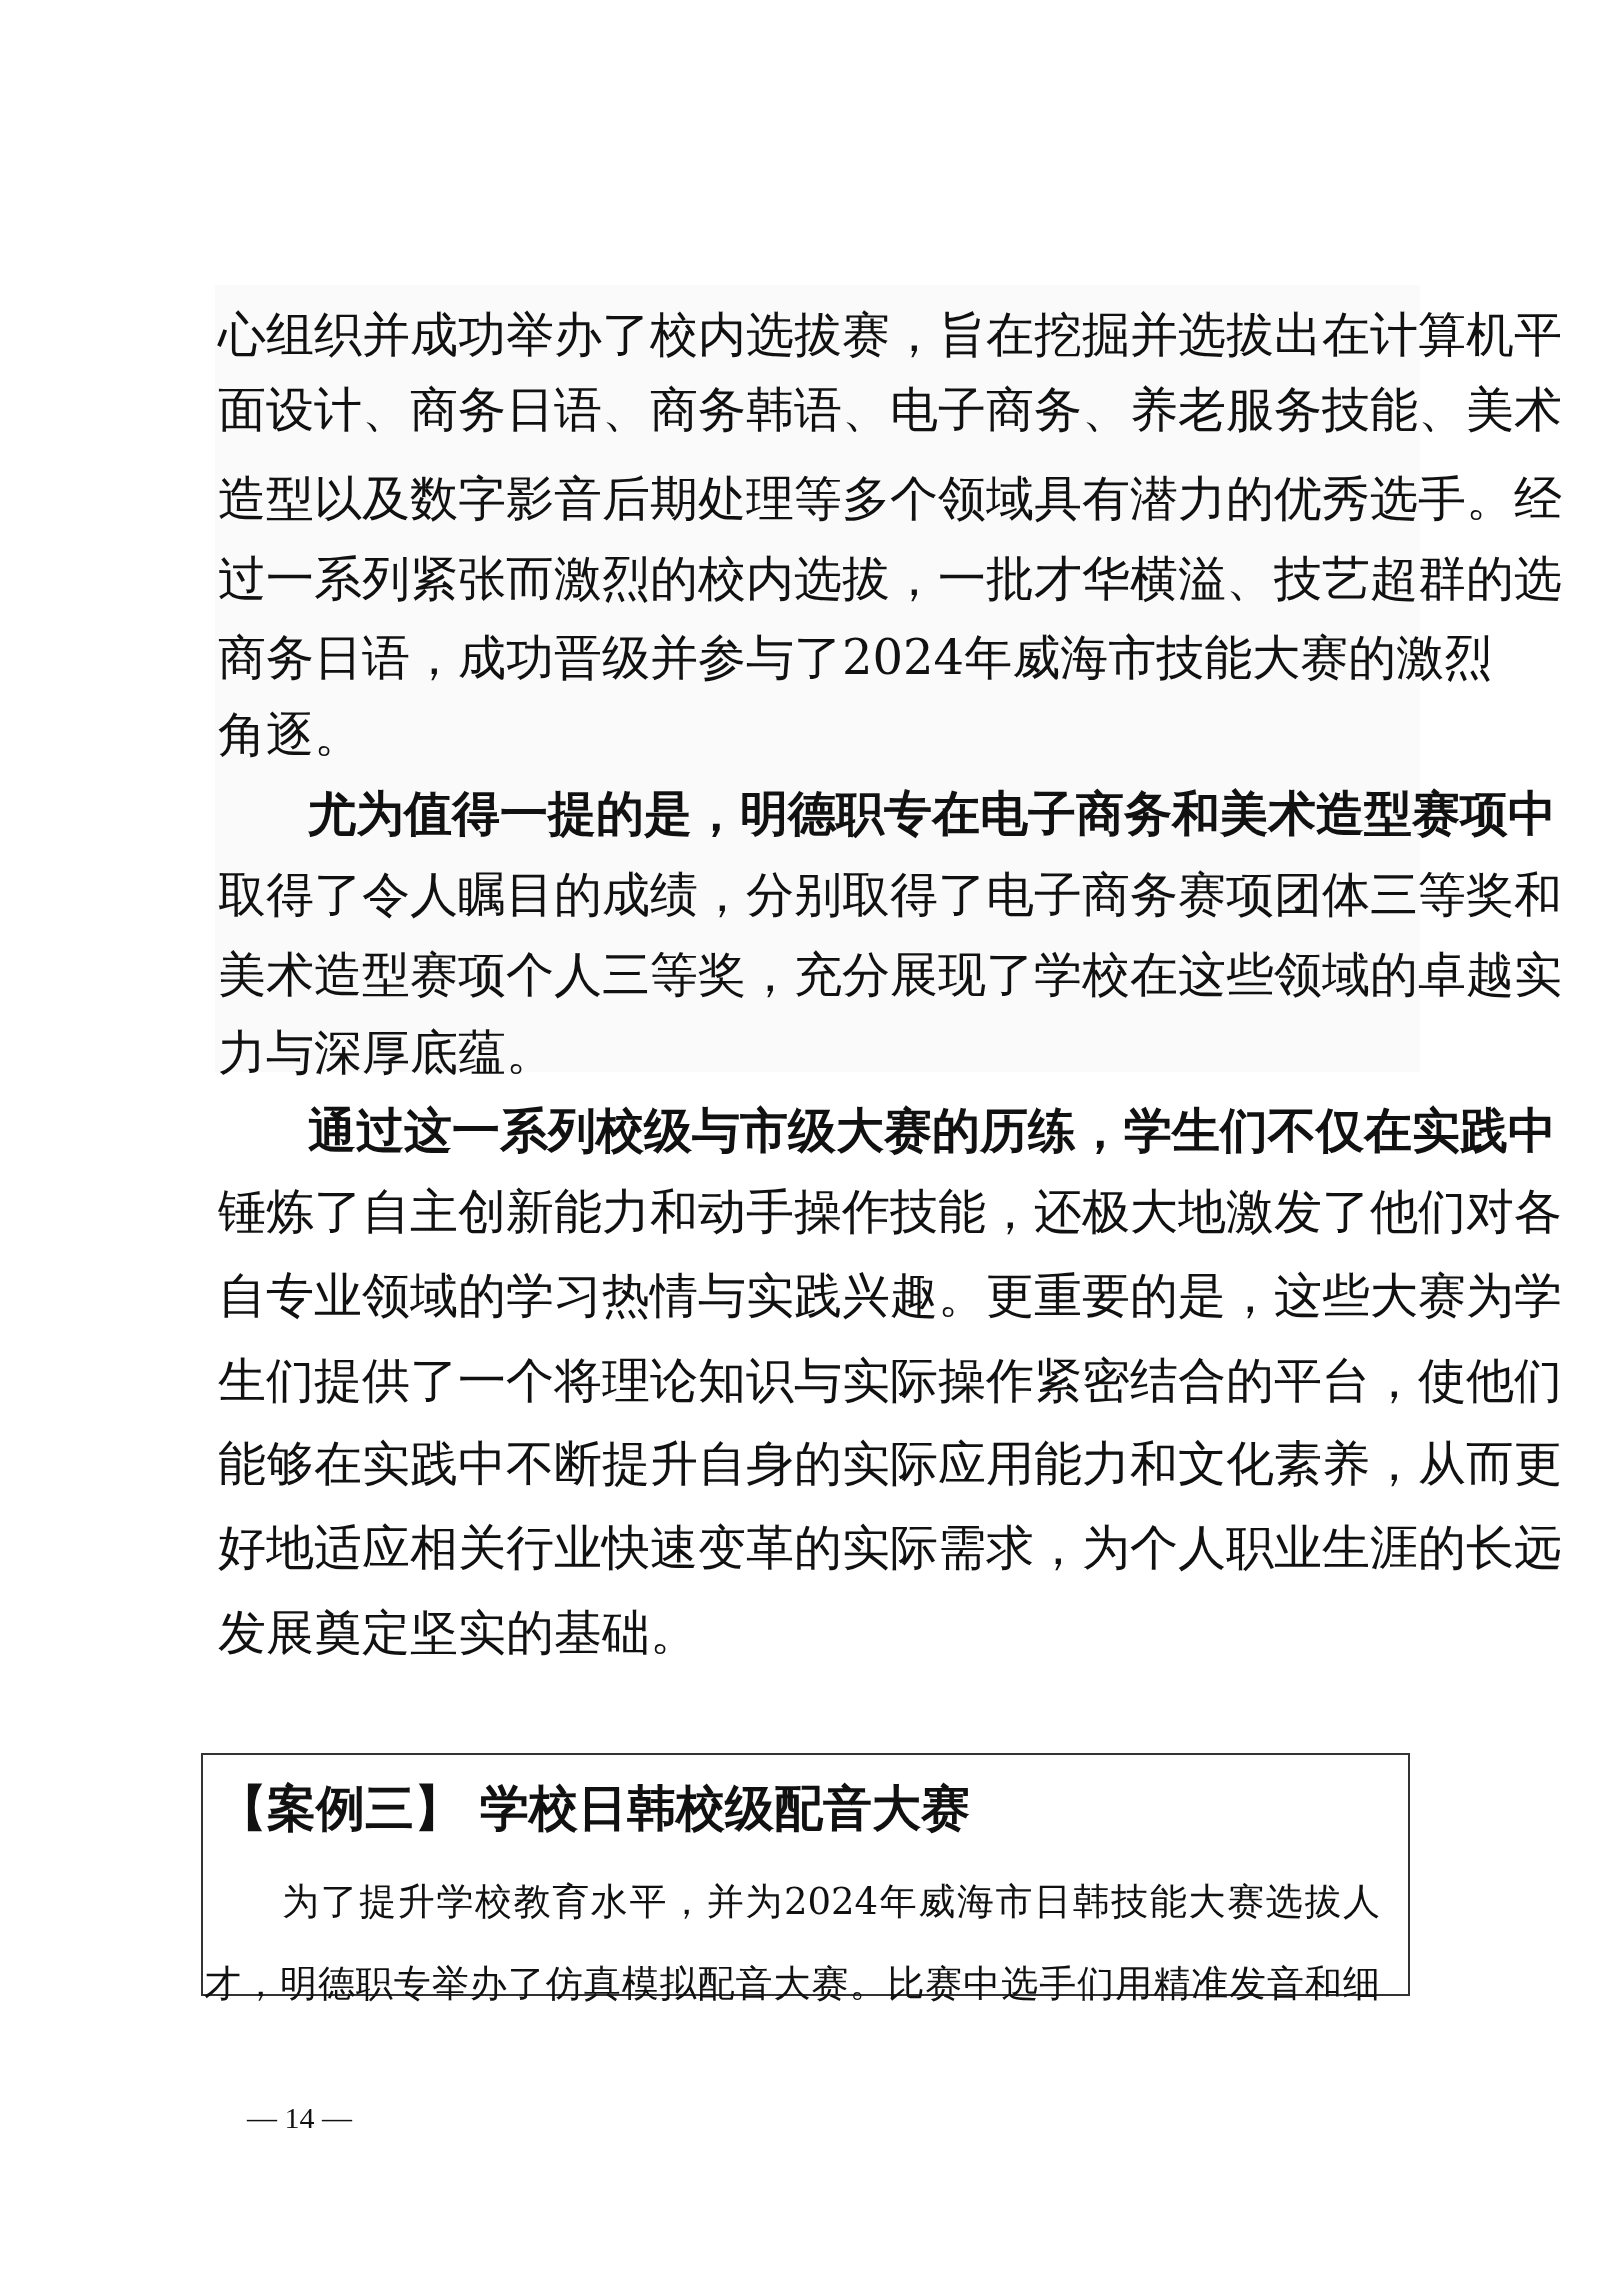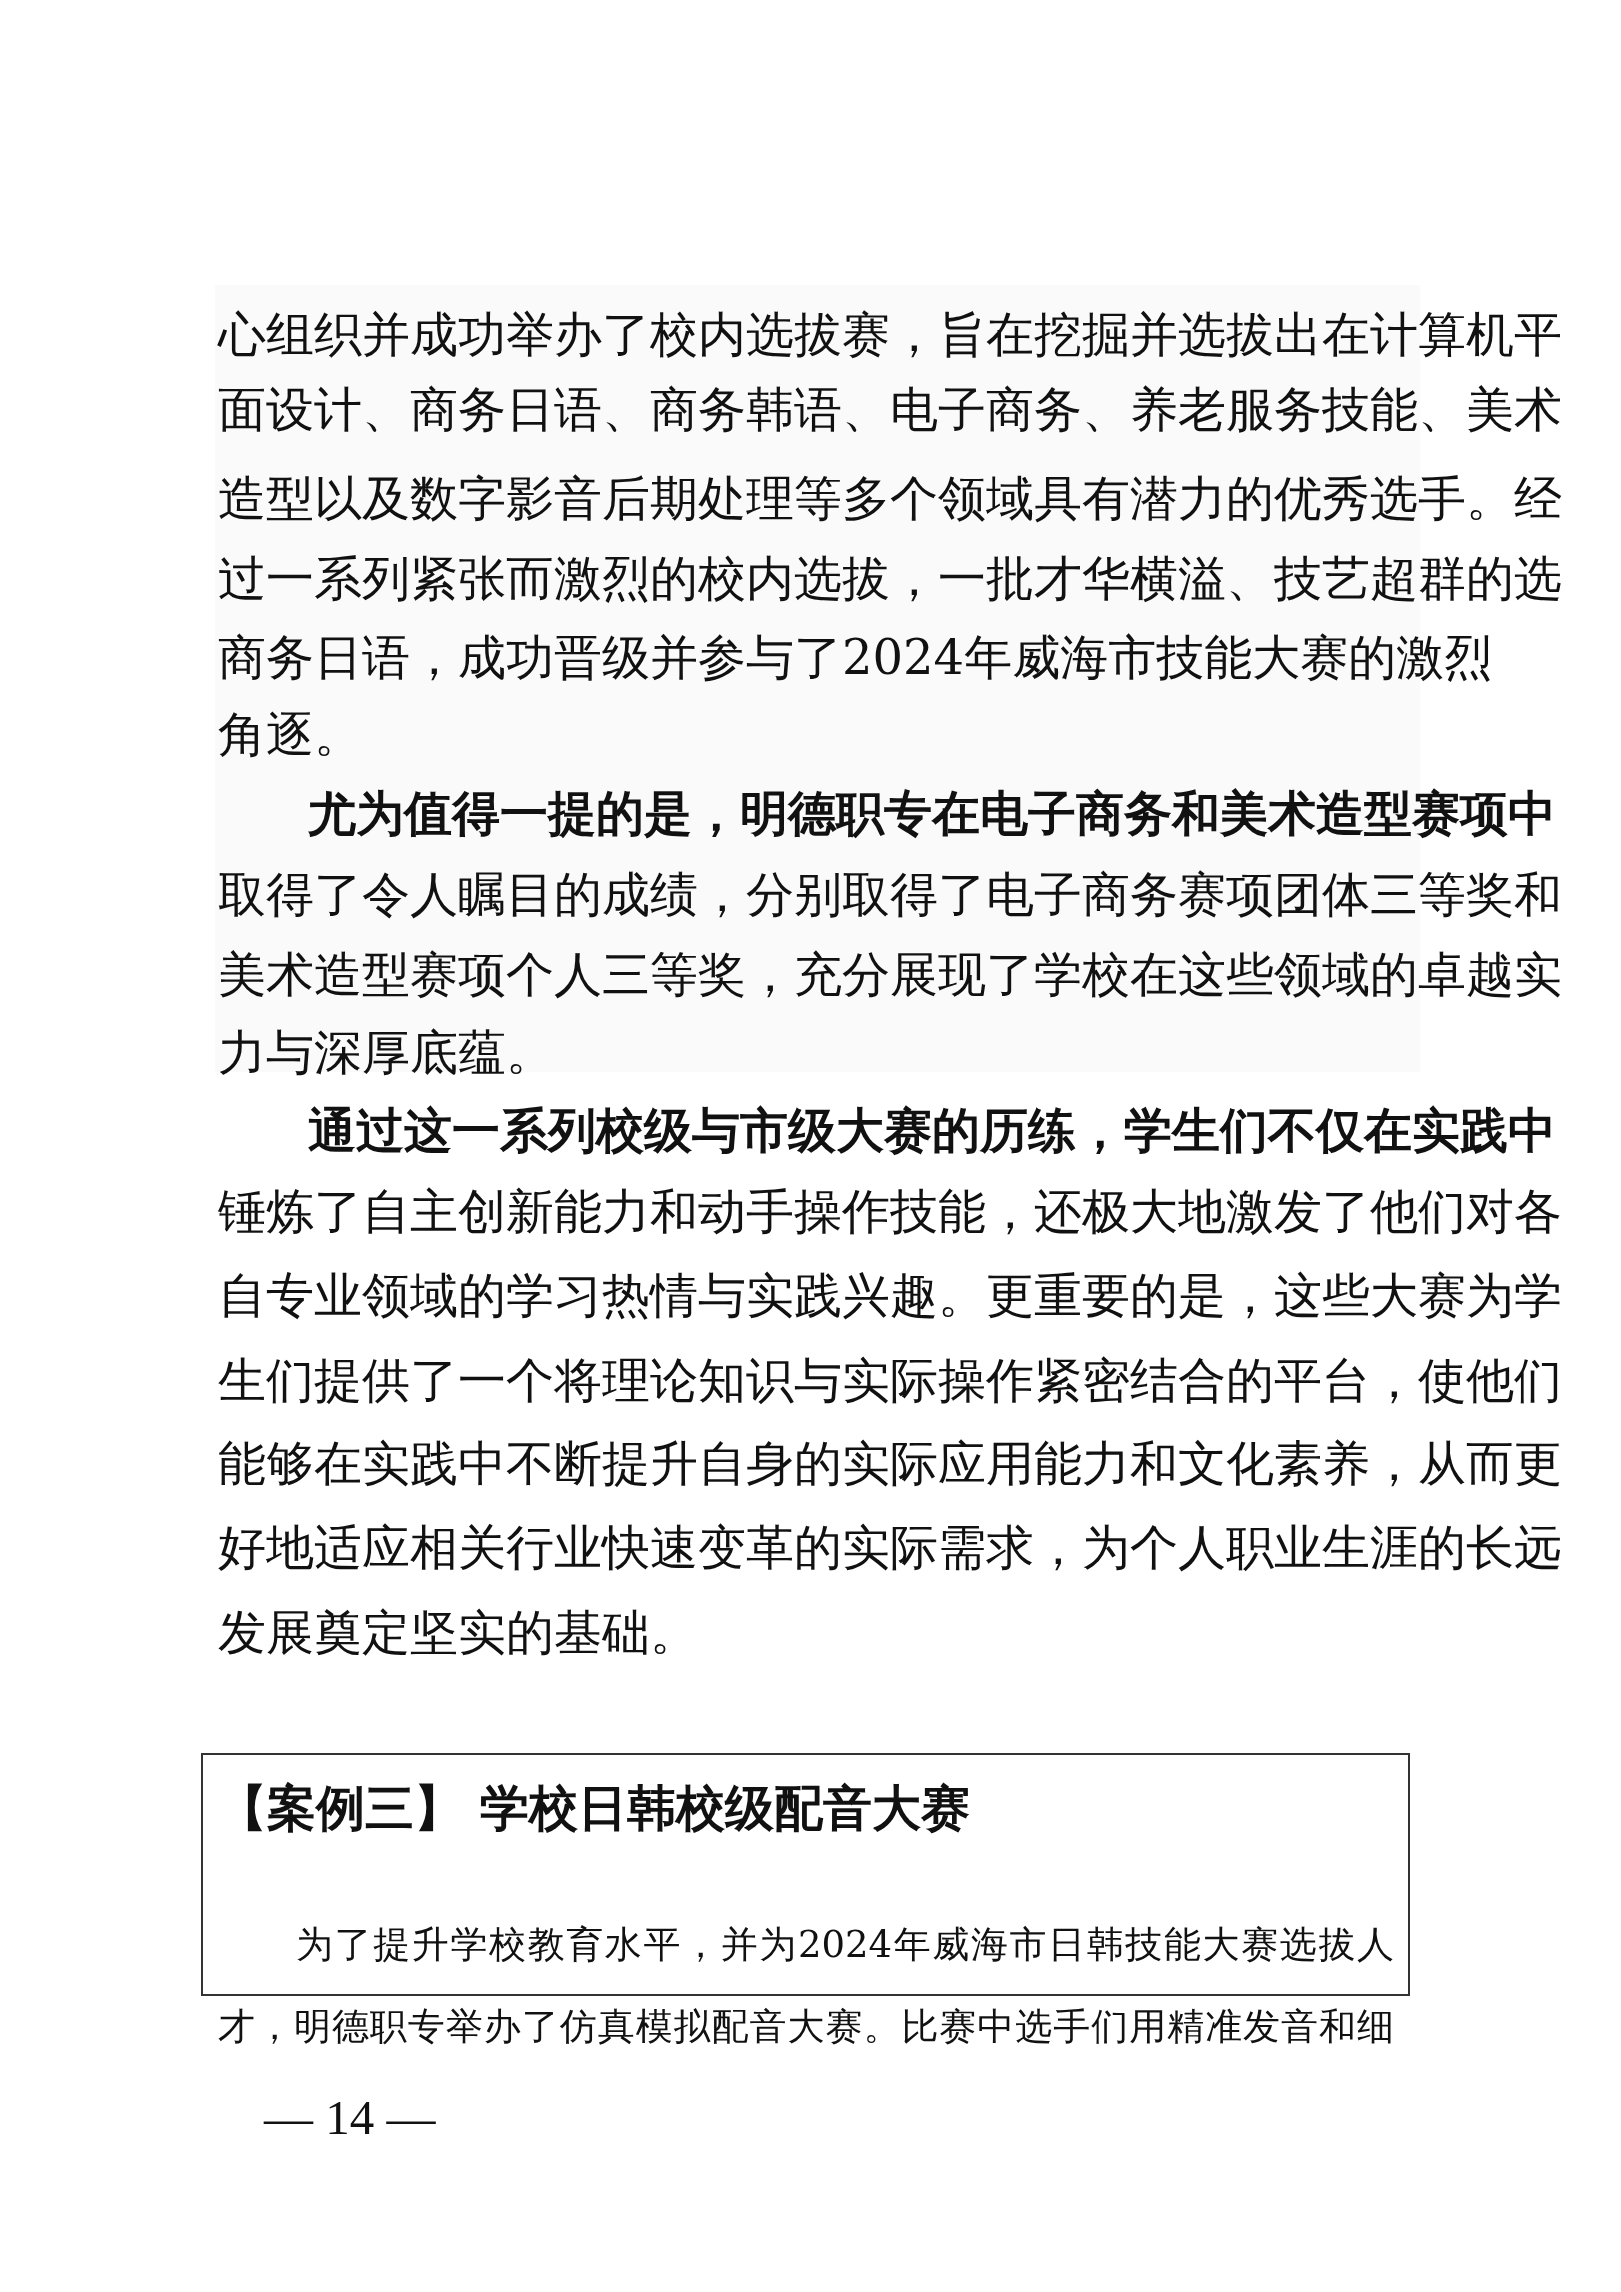--- a/index.html
+++ b/index.html
@@ -7,25 +7,25 @@
          font-family:"DejaVu Serif","Liberation Serif",serif; color:#111; }
   .shade { position:absolute; left:215px; top:285px; width:1205px; height:787px; background:#fafafa; }
   .line { position:absolute; left:218px; width:1199px; height:59px; font-size:48px; line-height:59px;
           white-space:nowrap; text-align:justify; text-align-last:justify; }
   .line.last { text-align-last:left; }
   .line.indent { padding-left:90px; width:1109px;font-weight:bold; }
   .case-box { position:absolute; left:201px; top:1753px; width:1209px; height:243px;
               border:2px solid #333; box-sizing:border-box; }
   .case-title { position:absolute; left:218px; top:1779px; height:59px; line-height:59px; font-size:49px;
                 font-family:"DejaVu Sans","Liberation Sans",sans-serif; font-weight:bold; white-space:nowrap; }
-  .case-line { position:absolute; left:218px; width:1176px; height:59px; line-height:59px; font-size:37px;
-               white-space:nowrap; text-align:justify; text-align-last:justify;margin-top:43px; }
+  .case-line { position:absolute; left:204px; width:1176px; height:59px; line-height:59px; font-size:37px;
+               white-space:nowrap; text-align:justify; text-align-last:justify; }
   .case-line.indent { padding-left:78px; width:1098px; }
-  .page-num { position:absolute; left:264px; top:2088px; width:157px; height:59px; line-height:59px;
-              font-size:49px; font-family:"Liberation Serif",serif; text-align:left; white-space:nowrap; }
+  .page-num { position:absolute; left:247px; top:2088px; width:157px; height:59px; line-height:59px;
+              font-size:30px; font-family:"Liberation Serif",serif; text-align:left; white-space:nowrap; }
 </style>
 </head>
 <body>
 
 <div class="shade"></div>
 
 <div class="line" style="top:305px">心组织并成功举办了校内选拔赛，旨在挖掘并选拔出在计算机平</div>
 <div class="line" style="top:380px">面设计、商务日语、商务韩语、电子商务、养老服务技能、美术</div>
 <div class="line" style="top:469px">造型以及数字影音后期处理等多个领域具有潜力的优秀选手。经</div>
 <div class="line" style="top:549px">过一系列紧张而激烈的校内选拔，一批才华横溢、技艺超群的选</div>

